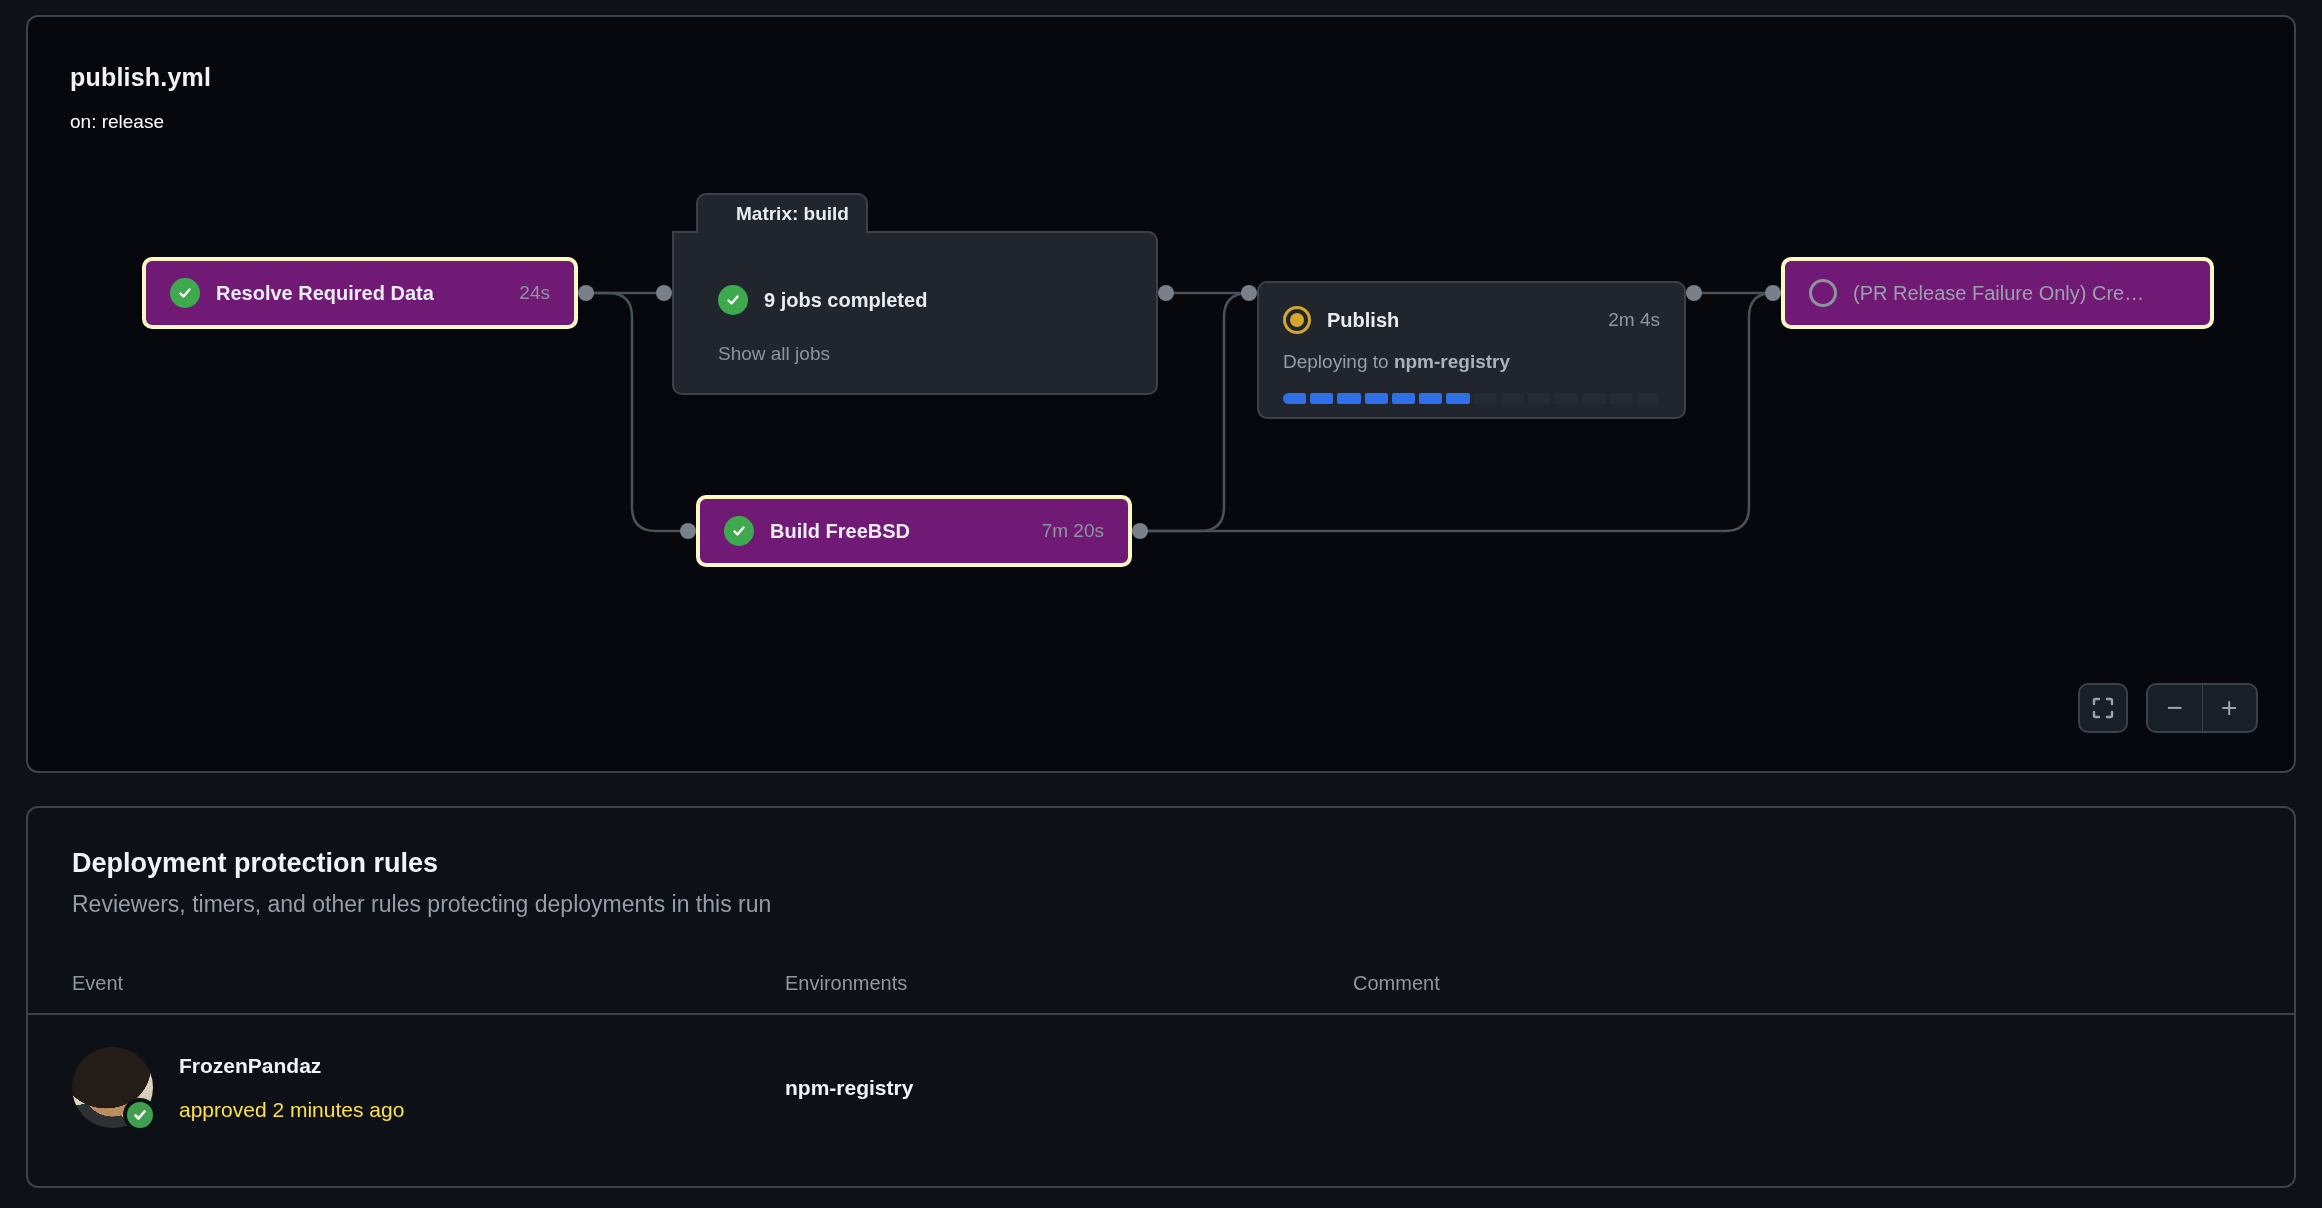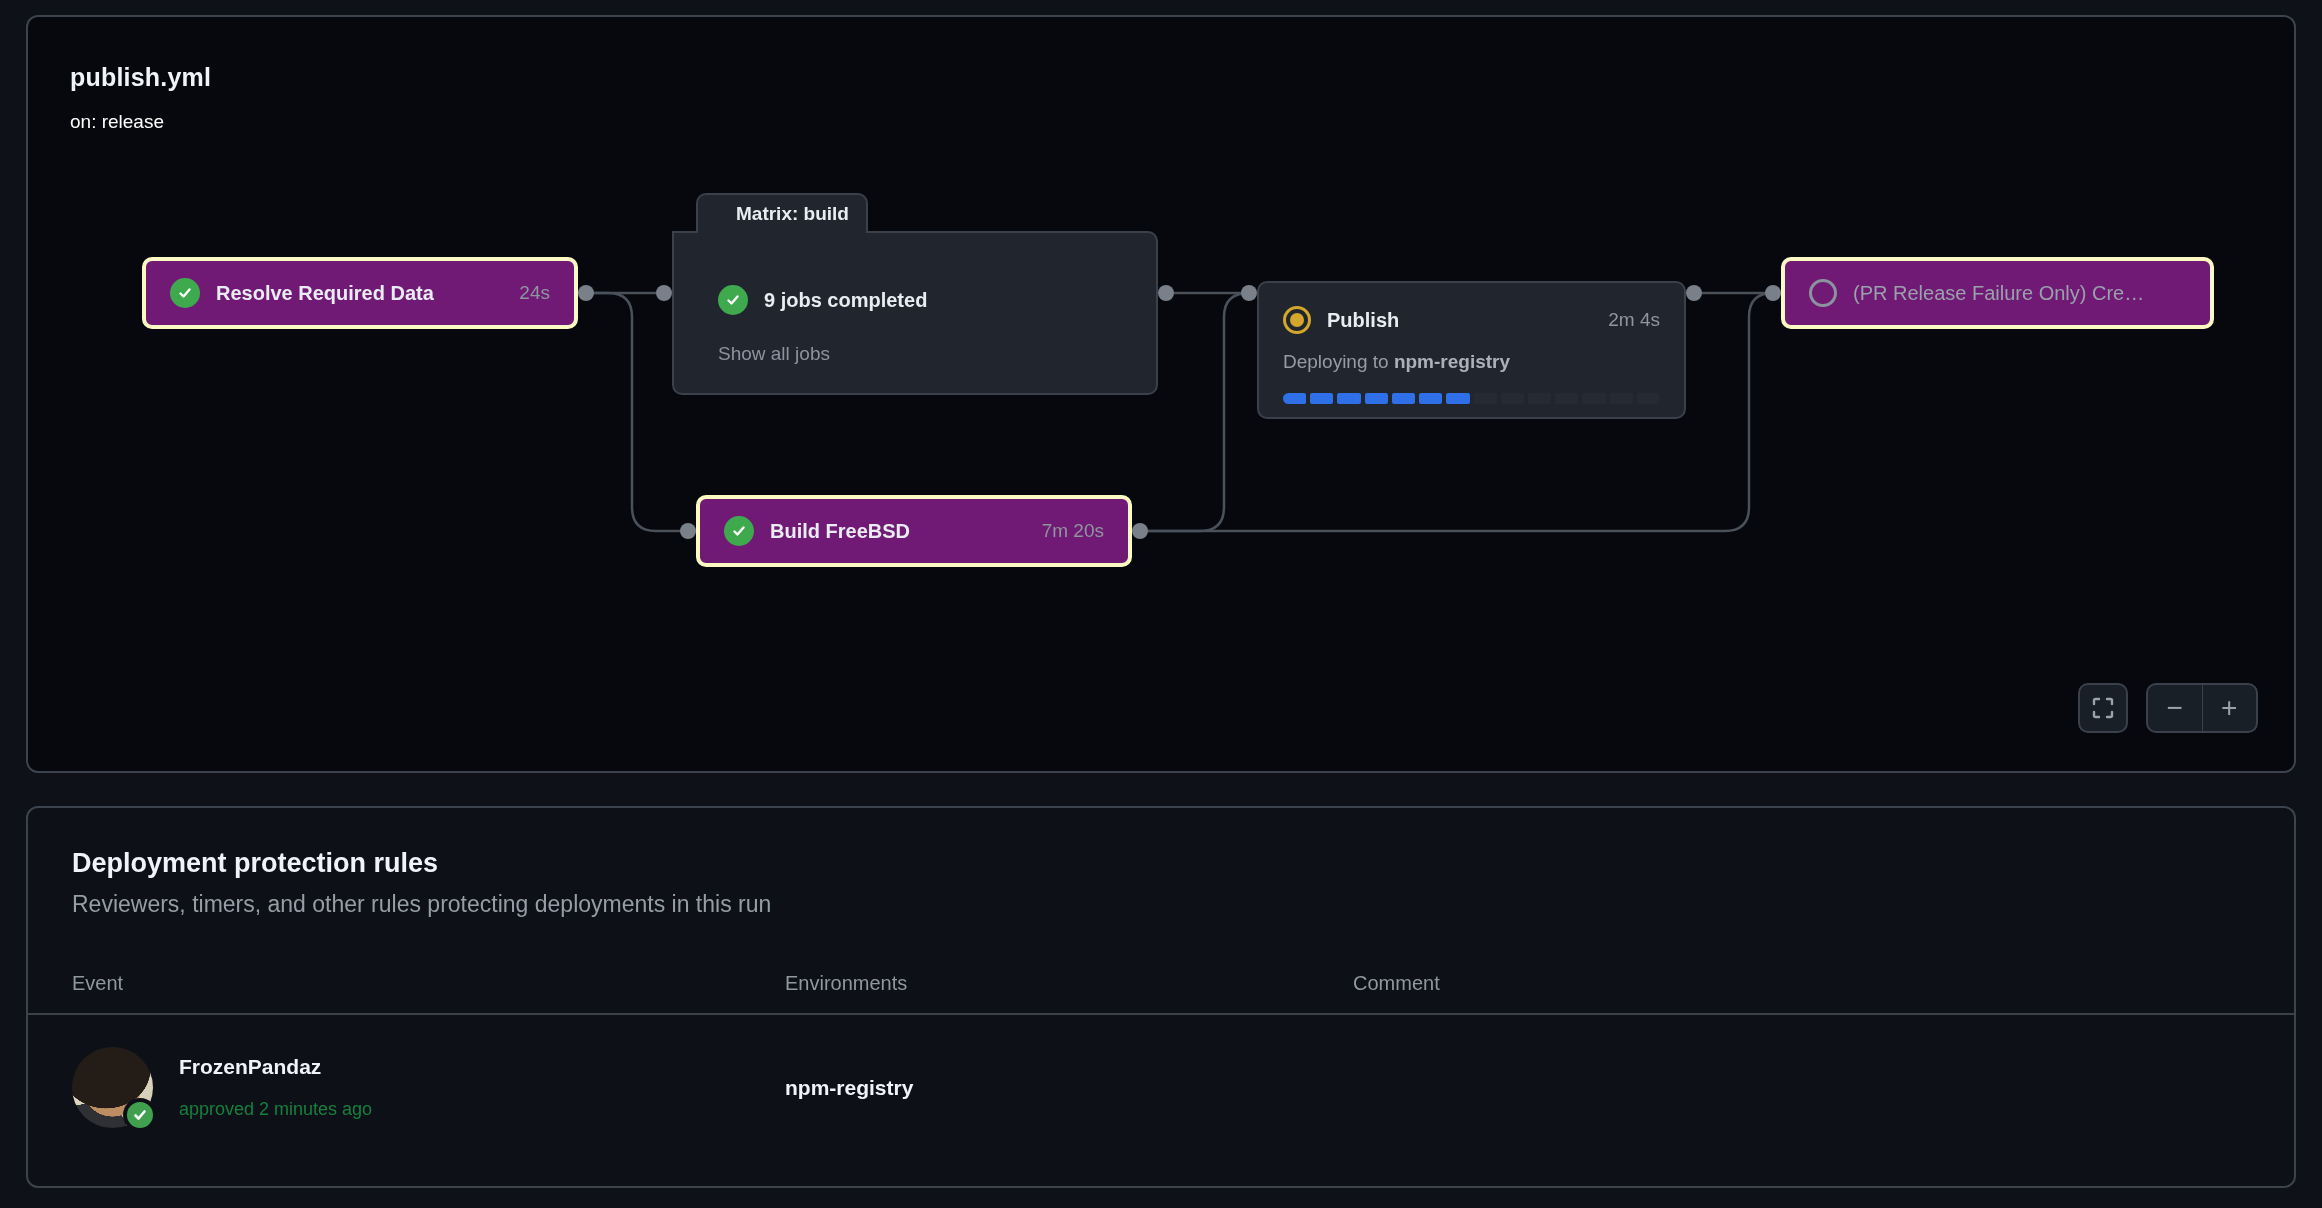--- a/index.html
+++ b/index.html
@@ -96,21 +96,21 @@
       radial-gradient(34% 30% at 50% 56%, #bd8d62 0 99%, transparent 100%),
       radial-gradient(45% 28% at 22% 98%, #2e3033 0 99%, transparent 100%),
       linear-gradient(160deg, #e9e2cf, #cfc7ae);
   }
   .avatar-badge {
     position:absolute; right:-4px; bottom:-4px; width:34px; height:34px; border-radius:50%;
     background:#40a04e; border:4px solid #0d1016; display:flex; align-items:center; justify-content:center;
   }
   .avatar-badge svg { width:16px; height:16px; }
   .user-name { font-size:21px; font-weight:700; color:#f0f4f8; }
-  .user-action { margin-top:20px; font-size:18px; color:#15803d; }
+  .user-action { margin-top:20px; font-size:21px; color:#fde047; }
   .env-cell { font-size:21px; font-weight:700; color:#f0f4f8; }
 </style>
 </head>
 <body>
 
 <div class="page">
 
   <div class="graph-panel">
     <div class="wf-title">publish.yml</div>
     <div class="wf-trigger">on: release</div>

